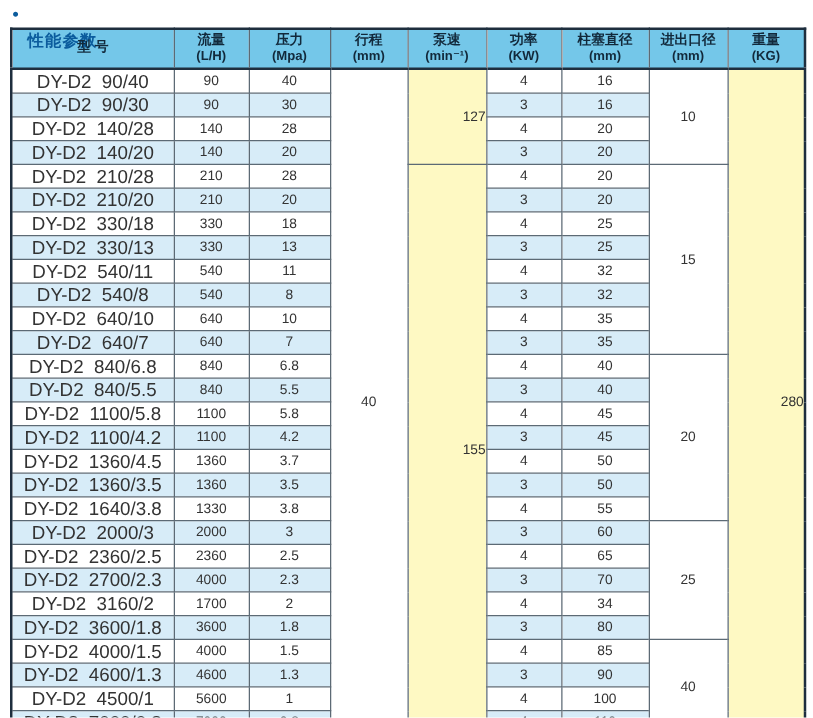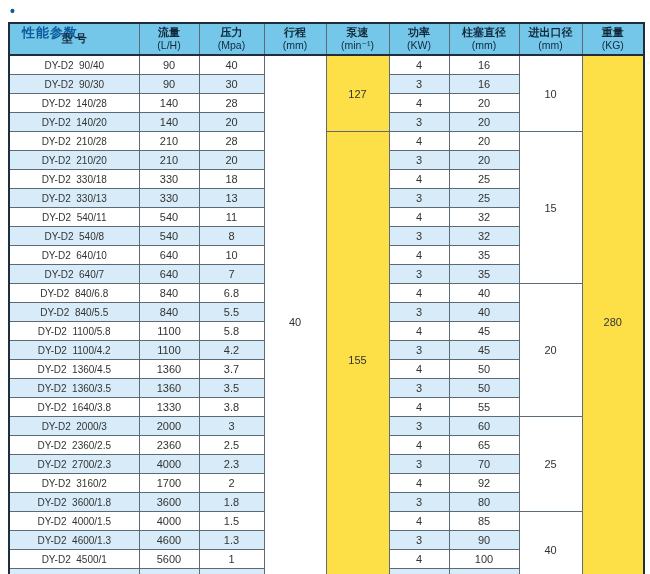--- a/index.html
+++ b/index.html
@@ -21,26 +21,26 @@
     border:2px solid #1e2e3e;
   }
   th, td {
     border:1px solid #5c6a75; padding:0; text-align:center;
     font-size:11px; color:#333; overflow:hidden;
   }
   thead th {
     background:#74c7e9; color:#12293b; font-weight:bold;
     height:30px; border-bottom:2px solid #1e2e3e; font-size:11px; line-height:1.25;
   }
-  thead th .h2 { font-weight:normal; font-size:10.5px; }
+  thead th .h2 { font-weight:bold; font-size:10.5px; }
   tbody td { height:18px; background:#ffffff; }
   tbody tr:nth-child(even) td:not([rowspan]) { background:#d7ecf8; }
-  td.m-blue { background:#fde047; }
+  td.m-blue { background:#fef9c3;text-align:right; }
   td.m-white { background:#ffffff; }
-  td.model { white-space:pre; font-size:10px; }
+  td.model { white-space:pre; font-size:15px; }
 </style>
 </head>
 <body>
 
 <div class="page">
   <div class="title-row">
     <span class="title-bullet">•</span>
     <span class="title-text">性能参数</span>
   </div>
 
@@ -256,21 +256,21 @@
         <td>4000</td>
         <td>2.3</td>
         <td>3</td>
         <td>70</td>
       </tr>
       <tr>
         <td class="model">DY-D2  3160/2</td>
         <td>1700</td>
         <td>2</td>
         <td>4</td>
-        <td>92</td>
+        <td>34</td>
       </tr>
       <tr>
         <td class="model">DY-D2  3600/1.8</td>
         <td>3600</td>
         <td>1.8</td>
         <td>3</td>
         <td>80</td>
       </tr>
       <tr>
         <td class="model">DY-D2  4000/1.5</td>

